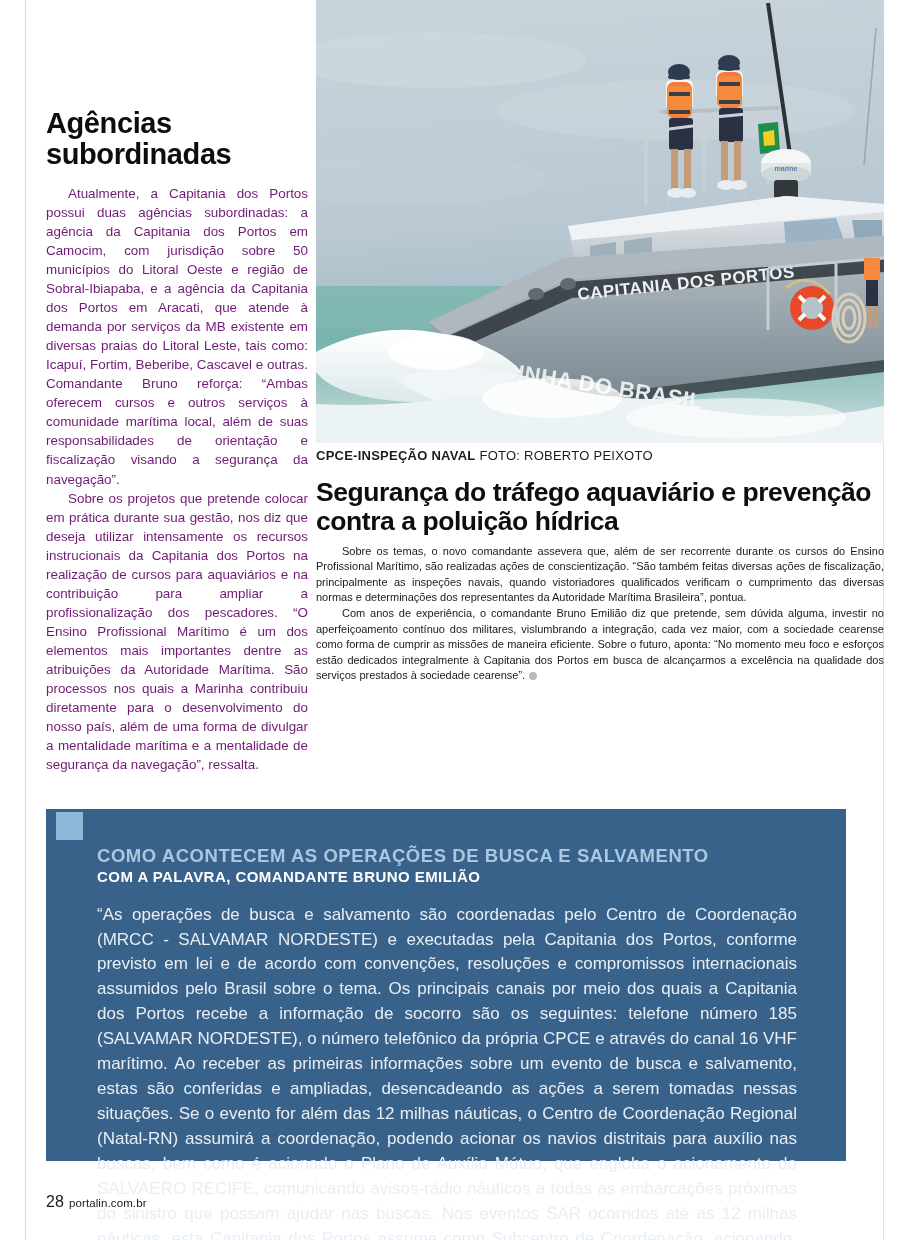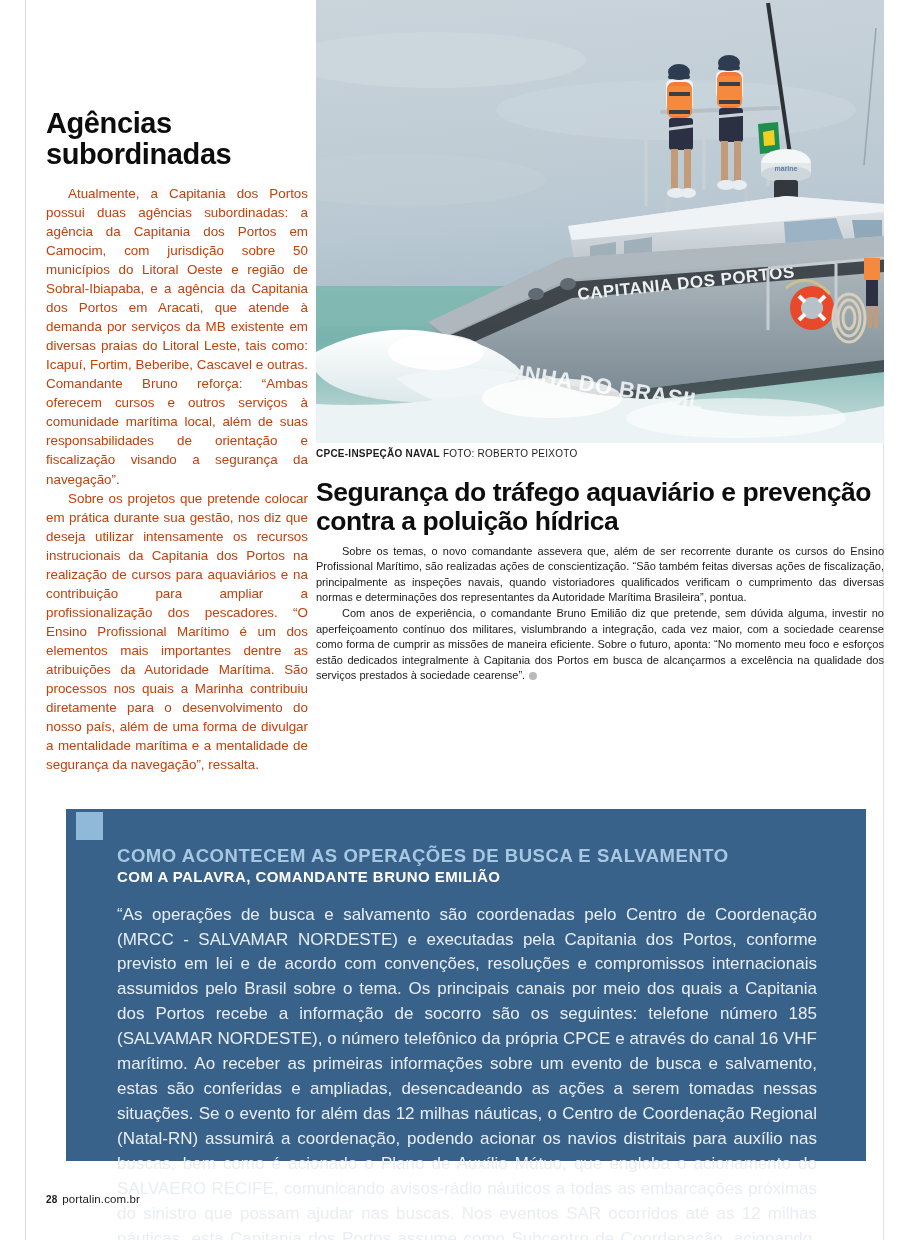--- a/index.html
+++ b/index.html
@@ -71,21 +71,21 @@
     font-size: 29px;
     font-weight: 700;
     line-height: 1.07;
     color: #0d0d0d;
     letter-spacing: -.4px;
     margin-bottom: 14px;
   }
   .body-left p {
     font-size: 13.4px;
     line-height: 1.42;
-    color: #c2410c;
+    color: #701a75;
     text-align: justify;
     text-indent: 22px;
     margin: 0;
   }
 
   
   .photo {
     position: absolute;
     left: 316px;
     top: 0;
@@ -94,21 +94,21 @@
     overflow: hidden;
     background: #c3ced6;
   }
   .photo svg { display: block; width: 100%; height: 100%; }
 
   .caption {
     position: absolute;
     left: 316px;
     top: 448px;
     width: 568px;
-    font-size: 10px;
+    font-size: 13px;
     letter-spacing: .25px;
     color: #1c1c1c;
     white-space: nowrap;
   }
   .caption b { font-weight: 700; }
 
   
   .col-right {
     position: absolute;
     left: 316px;
@@ -142,21 +142,20 @@
   }
 
   
   .bluebox {
     position: absolute;
     left: 46px;
     top: 809px;
     width: 800px;
     height: 352px;
     background: #39628a;
-    margin-left: 20px;
   }
   .blue-accent {
     position: absolute;
     left: 10px;
     top: 3px;
     width: 27px;
     height: 28px;
     background: #8fb8d9;
   }
   .blue-inner {
@@ -190,21 +189,21 @@
 
   
   .footer {
     position: absolute;
     left: 46px;
     top: 1193px;
     font-size: 11.5px;
     color: #1a1a1a;
     letter-spacing: .1px;
   }
-  .footer b { font-weight: 700; font-size: 10px; margin-top: 17px; }
+  .footer b { font-weight: 400; font-size: 16px; margin-top: 17px; }
   .footer .site { margin-left: 5px; }
 </style>
 </head>
 <body>
 
 <div id="page">
 
   <div class="edge-rule"></div>
   <div class="edge-rule-right"></div>
 

